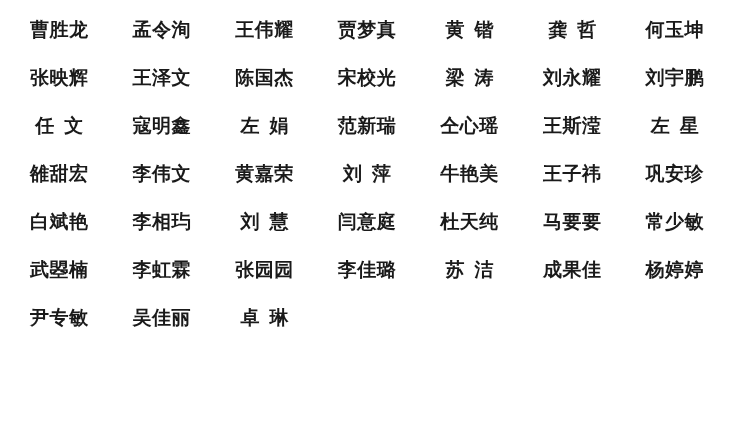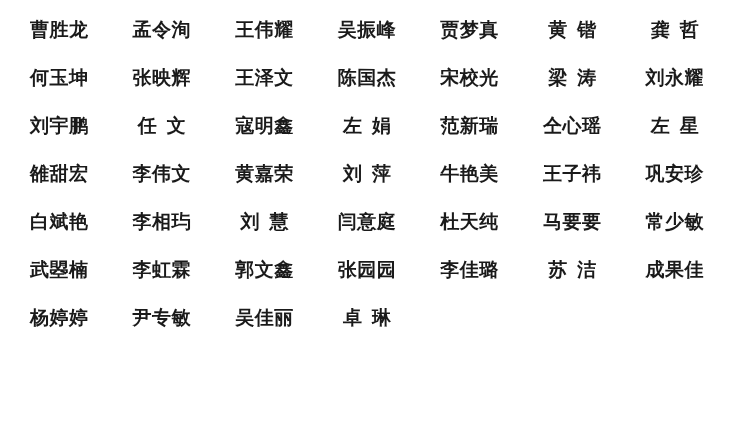--- a/index.html
+++ b/index.html
@@ -39,55 +39,54 @@
     visibility: hidden;
   }
 </style>
 </head>
 <body>
 
 <div id="name-grid">
     <div class="name-cell">曹胜龙</div>
     <div class="name-cell">孟令洵</div>
     <div class="name-cell">王伟耀</div>
-    <div class="name-cell">吴振峰</div>
     <div class="name-cell">贾梦真</div>
     <div class="name-cell wide">黄锴</div>
     <div class="name-cell wide">龚哲</div>
     <div class="name-cell">何玉坤</div>
     <div class="name-cell">张映辉</div>
     <div class="name-cell">王泽文</div>
     <div class="name-cell">陈国杰</div>
     <div class="name-cell">宋校光</div>
     <div class="name-cell wide">梁涛</div>
     <div class="name-cell">刘永耀</div>
     <div class="name-cell">刘宇鹏</div>
     <div class="name-cell wide">任文</div>
     <div class="name-cell">寇明鑫</div>
     <div class="name-cell wide">左娟</div>
     <div class="name-cell">范新瑞</div>
     <div class="name-cell">仝心瑶</div>
+    <div class="name-cell">王斯滢</div>
     <div class="name-cell wide">左星</div>
     <div class="name-cell">雒甜宏</div>
     <div class="name-cell">李伟文</div>
     <div class="name-cell">黄嘉荣</div>
     <div class="name-cell wide">刘萍</div>
     <div class="name-cell">牛艳美</div>
     <div class="name-cell">王子祎</div>
     <div class="name-cell">巩安珍</div>
     <div class="name-cell">白斌艳</div>
     <div class="name-cell">李相玙</div>
     <div class="name-cell wide">刘慧</div>
     <div class="name-cell">闫意庭</div>
     <div class="name-cell">杜天纯</div>
     <div class="name-cell">马要要</div>
     <div class="name-cell">常少敏</div>
     <div class="name-cell">武曌楠</div>
     <div class="name-cell">李虹霖</div>
-    <div class="name-cell">郭文鑫</div>
     <div class="name-cell">张园园</div>
     <div class="name-cell">李佳璐</div>
     <div class="name-cell wide">苏洁</div>
     <div class="name-cell">成果佳</div>
     <div class="name-cell">杨婷婷</div>
     <div class="name-cell">尹专敏</div>
     <div class="name-cell">吴佳丽</div>
     <div class="name-cell wide">卓琳</div>
     <div class="name-cell empty"></div>
     <div class="name-cell empty"></div>

